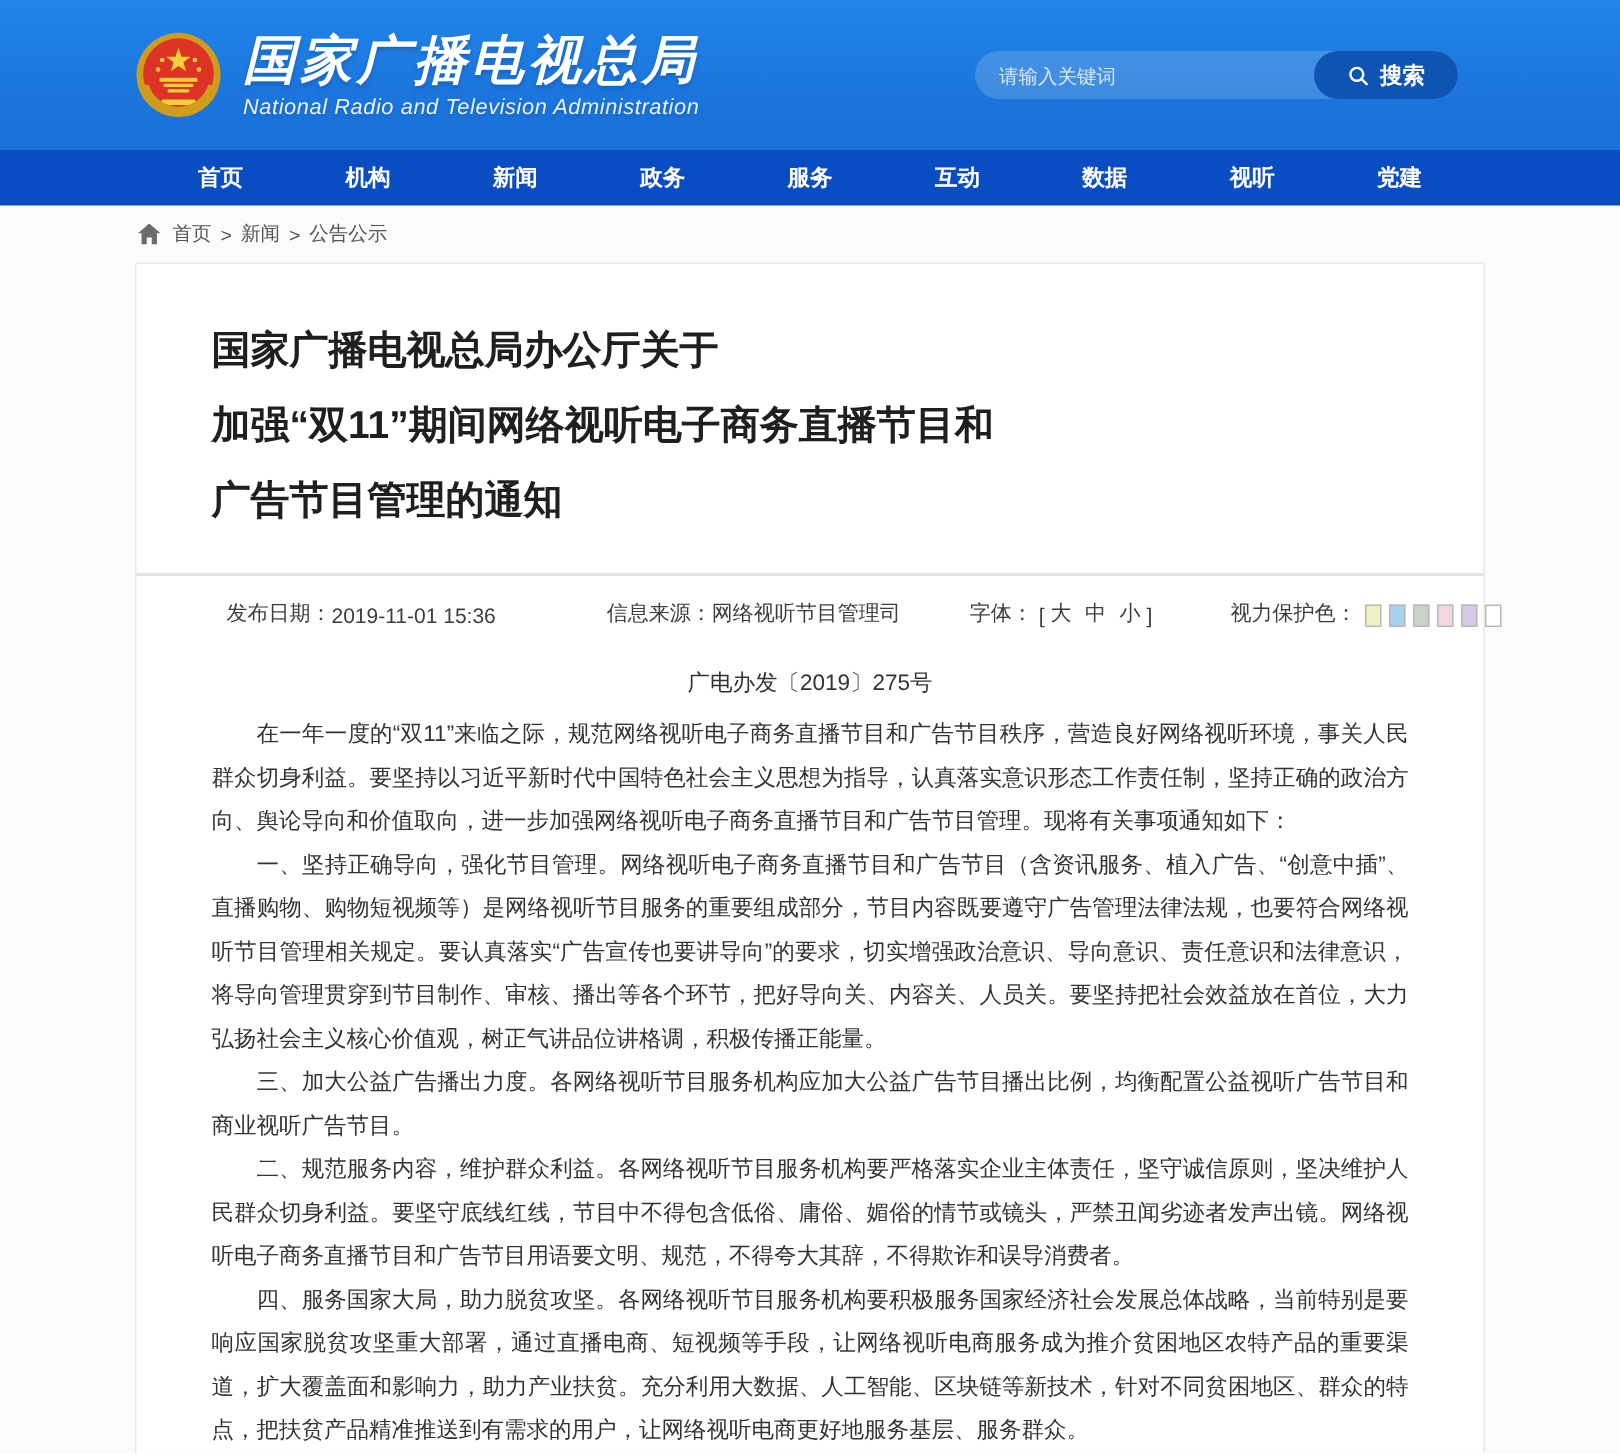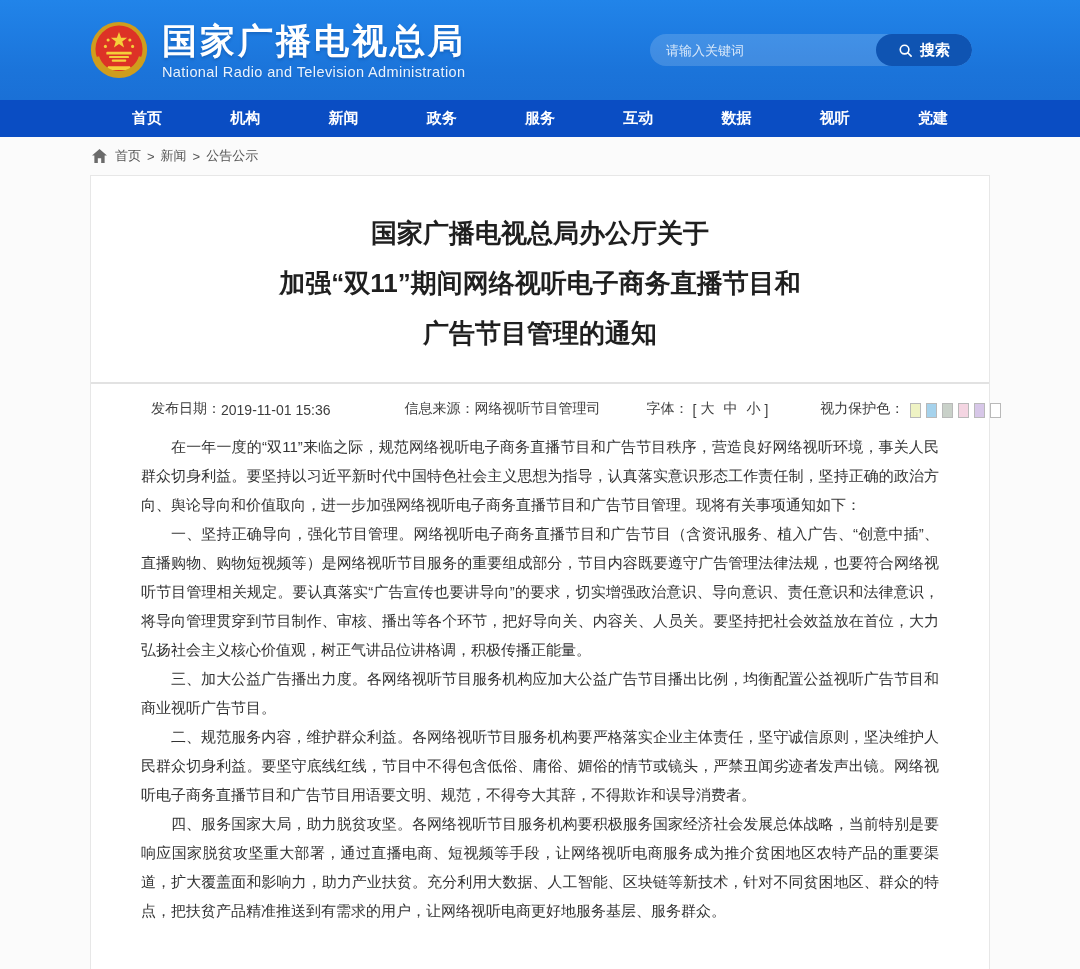--- a/index.html
+++ b/index.html
@@ -2,21 +2,21 @@
 <html lang="zh"><head>
 <meta charset="utf-8">
 <style>
   * { margin:0; padding:0; box-sizing:border-box; }
   html,body { width:1080px; height:969px; overflow:hidden; background:#fbfbfb;
     font-family:"Liberation Sans","DejaVu Sans",sans-serif; }
 
   
   .header { height:100px; background:linear-gradient(180deg,#2184e9 0%,#1b74da 70%,#1a70d6 100%);
     display:flex; align-items:center; padding:0 108px 0 90px; }
-  .logo-group { display:flex; align-items:center; gap:14px; }
+  .logo-group { display:flex; align-items:center; gap:14px;font-style:italic; }
   .emblem { width:58px; height:58px; display:block; }
   .logo-text .cn { color:#fff; font-size:35px; font-weight:bold; letter-spacing:3px;
     text-shadow:0 2px 3px rgba(0,40,100,.25); line-height:40px; }
   .logo-text .en { color:#eaf3fd; font-size:14.5px; letter-spacing:.4px; margin-top:3px;
     text-shadow:0 1px 2px rgba(0,40,100,.2); }
   .search { margin-left:auto; display:flex; align-items:stretch; height:32px; width:322px;
     border-radius:16px; overflow:hidden; background:rgba(255,255,255,.16);justify-content:center; }
   .search input { flex:1; background:transparent; border:none; outline:none; color:#fff;
     font-size:13px; padding:0 16px; }
   .search input::placeholder { color:rgba(255,255,255,.8); }
@@ -32,21 +32,21 @@
   
   .breadcrumb-row { height:38px; display:flex; align-items:center; padding:0 0 0 92px;
     color:#555; font-size:13px; gap:6px; }
   .home-icon { width:15px; height:14px; display:block; margin-right:2px; }
   .crumb { color:#555; cursor:pointer; text-decoration:none; }
   .crumb-sep { color:#555; }
 
   
   .card { width:900px; margin:0 auto; background:#fff; border:1px solid #e7e7e7;
     min-height:800px; padding:30px 50px 40px; }
-  .doc-title { text-align:center; color:#1f1f1f; font-size:26px; font-weight:bold;
+  .doc-title { color:#1f1f1f; font-size:26px; font-weight:bold;
     line-height:50px; margin-top:2px; }
   .doc-title span { display:block; }
   .divider { border-top:2px solid #e2e2e2; margin:24px -50px 0; }
 
   .meta-row { display:flex; align-items:center; justify-content:flex-start;
     padding:16px 0 14px 10px; font-size:14px; color:#3d3d3d; }
   .meta-item { display:flex; align-items:flex-end; white-space:nowrap; }
   .meta-gap1 { margin-left:74px; } .meta-gap2 { margin-left:46px; } .meta-gap3 { margin-left:48px; }
   .font-size-ctrl { display:flex; gap:9px; }
   .font-size-opt { cursor:pointer; color:#3d3d3d; }
@@ -151,20 +151,21 @@
         <span class="swatch" style="background: rgb(239, 243, 196);"></span>
         <span class="swatch" style="background: rgb(165, 210, 236);"></span>
         <span class="swatch" style="background: rgb(201, 209, 201);"></span>
         <span class="swatch" style="background: rgb(244, 213, 226);"></span>
         <span class="swatch" style="background: rgb(215, 199, 232);"></span>
         <span class="swatch" style="background: rgb(255, 255, 255);"></span>
       </span>
     </div>
   </div>
 
+  <div class="doc-number">广电办发〔2019〕275号</div>
 
   <div class="doc-body">
     <p class="para indent">在一年一度的“双11”来临之际，规范网络视听电子商务直播节目和广告节目秩序，营造良好网络视听环境，事关人民群众切身利益。要坚持以习近平新时代中国特色社会主义思想为指导，认真落实意识形态工作责任制，坚持正确的政治方向、舆论导向和价值取向，进一步加强网络视听电子商务直播节目和广告节目管理。现将有关事项通知如下：</p>
     <p class="para indent">一、坚持正确导向，强化节目管理。网络视听电子商务直播节目和广告节目（含资讯服务、植入广告、“创意中插”、直播购物、购物短视频等）是网络视听节目服务的重要组成部分，节目内容既要遵守广告管理法律法规，也要符合网络视听节目管理相关规定。要认真落实“广告宣传也要讲导向”的要求，切实增强政治意识、导向意识、责任意识和法律意识，将导向管理贯穿到节目制作、审核、播出等各个环节，把好导向关、内容关、人员关。要坚持把社会效益放在首位，大力弘扬社会主义核心价值观，树正气讲品位讲格调，积极传播正能量。</p>
     <p class="para indent">三、加大公益广告播出力度。各网络视听节目服务机构应加大公益广告节目播出比例，均衡配置公益视听广告节目和商业视听广告节目。</p>
     <p class="para indent">二、规范服务内容，维护群众利益。各网络视听节目服务机构要严格落实企业主体责任，坚守诚信原则，坚决维护人民群众切身利益。要坚守底线红线，节目中不得包含低俗、庸俗、媚俗的情节或镜头，严禁丑闻劣迹者发声出镜。网络视听电子商务直播节目和广告节目用语要文明、规范，不得夸大其辞，不得欺诈和误导消费者。</p>
     <p class="para indent">四、服务国家大局，助力脱贫攻坚。各网络视听节目服务机构要积极服务国家经济社会发展总体战略，当前特别是要响应国家脱贫攻坚重大部署，通过直播电商、短视频等手段，让网络视听电商服务成为推介贫困地区农特产品的重要渠道，扩大覆盖面和影响力，助力产业扶贫。充分利用大数据、人工智能、区块链等新技术，针对不同贫困地区、群众的特点，把扶贫产品精准推送到有需求的用户，让网络视听电商更好地服务基层、服务群众。</p>
 
   </div>
 

